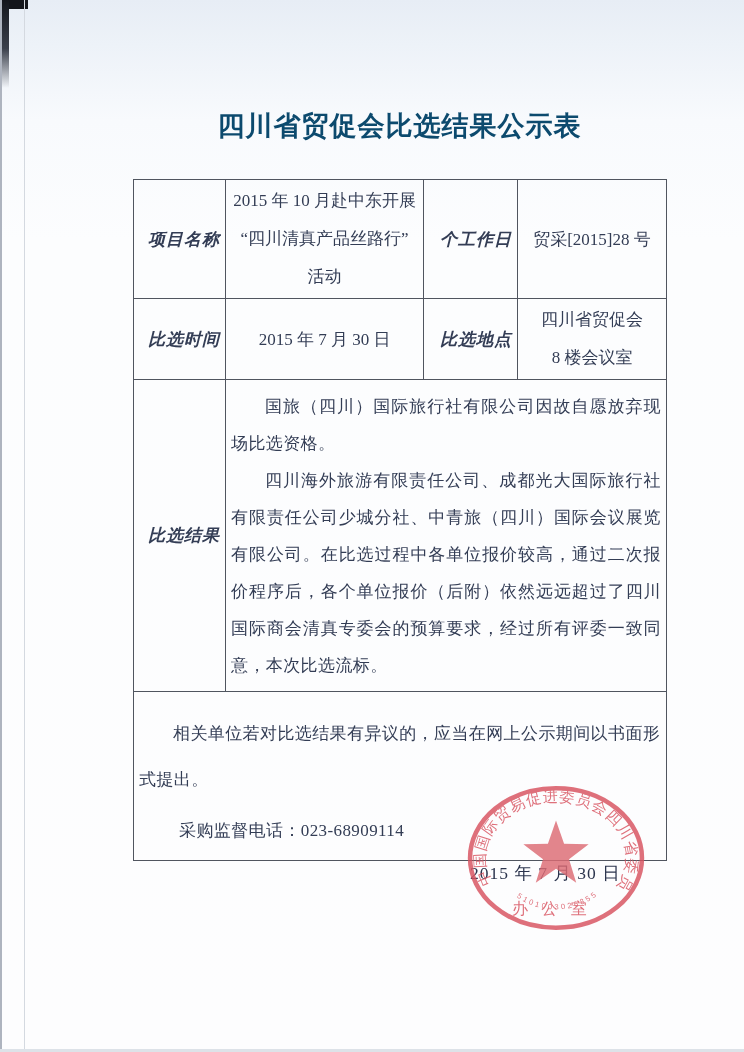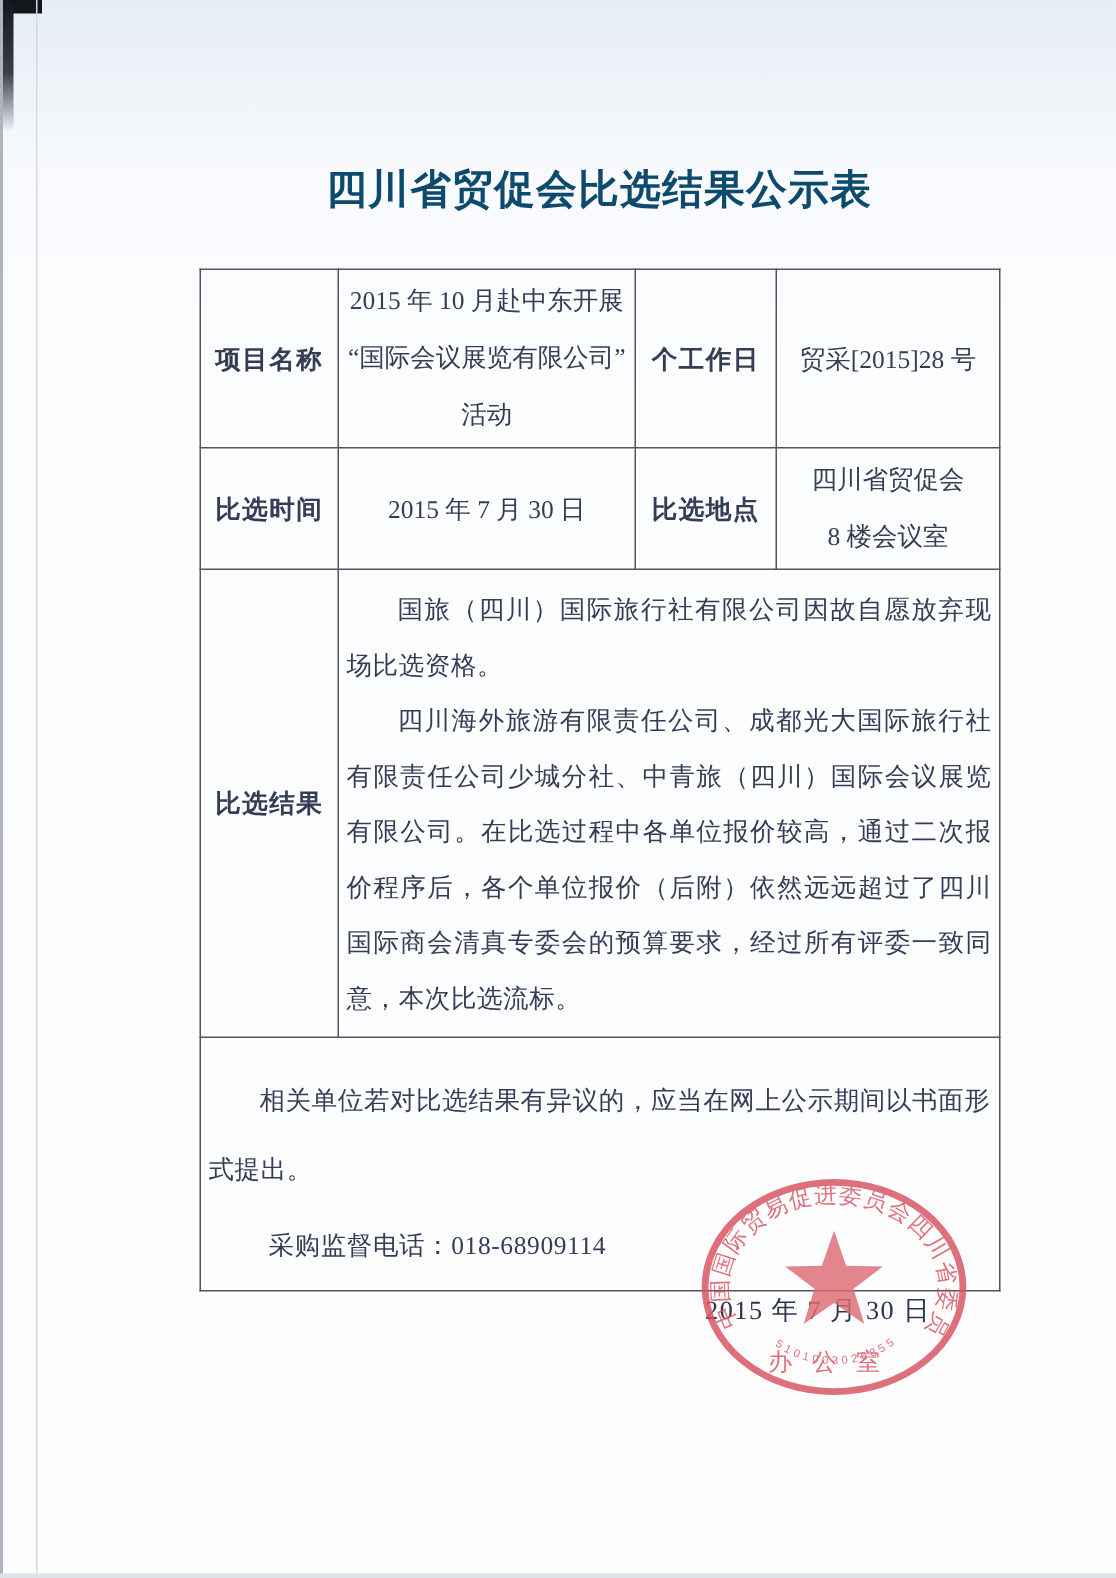--- a/index.html
+++ b/index.html
@@ -25,21 +25,21 @@
   table.doc{
     position:absolute;left:133px;top:179px;width:533px;
     border-collapse:collapse;table-layout:fixed;
   }
   table.doc td{
     border:1px solid #50555f;
     font-size:17px;color:#333d55;
     vertical-align:middle;
     padding:2px 5px;
   }
-  td.lbl{font-weight:700;text-align:center;letter-spacing:1px;}
+  td.lbl{font-weight:700;text-align:right;letter-spacing:1px;font-style:italic;}
   .c{text-align:center;}
   .ml{line-height:38px;}
   .result-cell{vertical-align:top;padding:6px 10px 0 10px;}
   .result-cell p{margin:0;text-indent:2em;line-height:37px;letter-spacing:0.4px;text-align:justify;}
   .notes-cell{vertical-align:top;padding:12px 6px 0 8px;}
   .notes-cell .objection{margin:0;text-indent:2em;line-height:46px;letter-spacing:0.4px;}
   .notes-cell .phone{margin:16px 0 0 40px;letter-spacing:0.4px;}
 
   .sign-date{
     position:absolute;left:470px;top:861px;
@@ -64,21 +64,21 @@
       <col style="width:92px">
       <col style="width:198px">
       <col style="width:94px">
       <col style="width:149px">
     </colgroup>
   <tbody>
       <tr style="height:119px">
     <td class="lbl">项目名称</td>
     <td class="c ml">
       <div>2015 年 10 月赴中东开展</div>
-      <div>“国际会议展览有限公司”</div>
+      <div>“四川清真产品丝路行”</div>
       <div>活动</div>
     </td>
     <td class="lbl">个工作日</td>
     <td class="c">贸采[2015]28 号</td>
   </tr>
   <tr style="height:77px">
     <td class="lbl">比选时间</td>
     <td class="c">2015 年 7 月 30 日</td>
     <td class="lbl">比选地点</td>
     <td class="c ml">
@@ -89,21 +89,21 @@
   <tr style="height:312px">
     <td class="lbl">比选结果</td>
     <td class="result-cell" colspan="3">
       <p>国旅（四川）国际旅行社有限公司因故自愿放弃现场比选资格。</p>
       <p>四川海外旅游有限责任公司、成都光大国际旅行社有限责任公司少城分社、中青旅（四川）国际会议展览有限公司。在比选过程中各单位报价较高，通过二次报价程序后，各个单位报价（后附）依然远远超过了四川国际商会清真专委会的预算要求，经过所有评委一致同意，本次比选流标。</p>
     </td>
   </tr>
   <tr style="height:169px">
     <td class="notes-cell" colspan="4">
       <p class="objection">相关单位若对比选结果有异议的，应当在网上公示期间以书面形式提出。</p>
-      <p class="phone">采购监督电话：018-68909114</p>
+      <p class="phone">采购监督电话：023-68909114</p>
     </td>
   </tr>
 </tbody>
   </table>
 
 <div class="sign-date">2015 年 7 月 30 日</div>
 
 <svg class="stamp" viewBox="0 0 180 150" xmlns="http://www.w3.org/2000/svg">
   <defs>
     <path id="ringPath" d="M 28.2 98.3 A 70 56 0 1 1 151.8 98.3" fill="none"></path>

